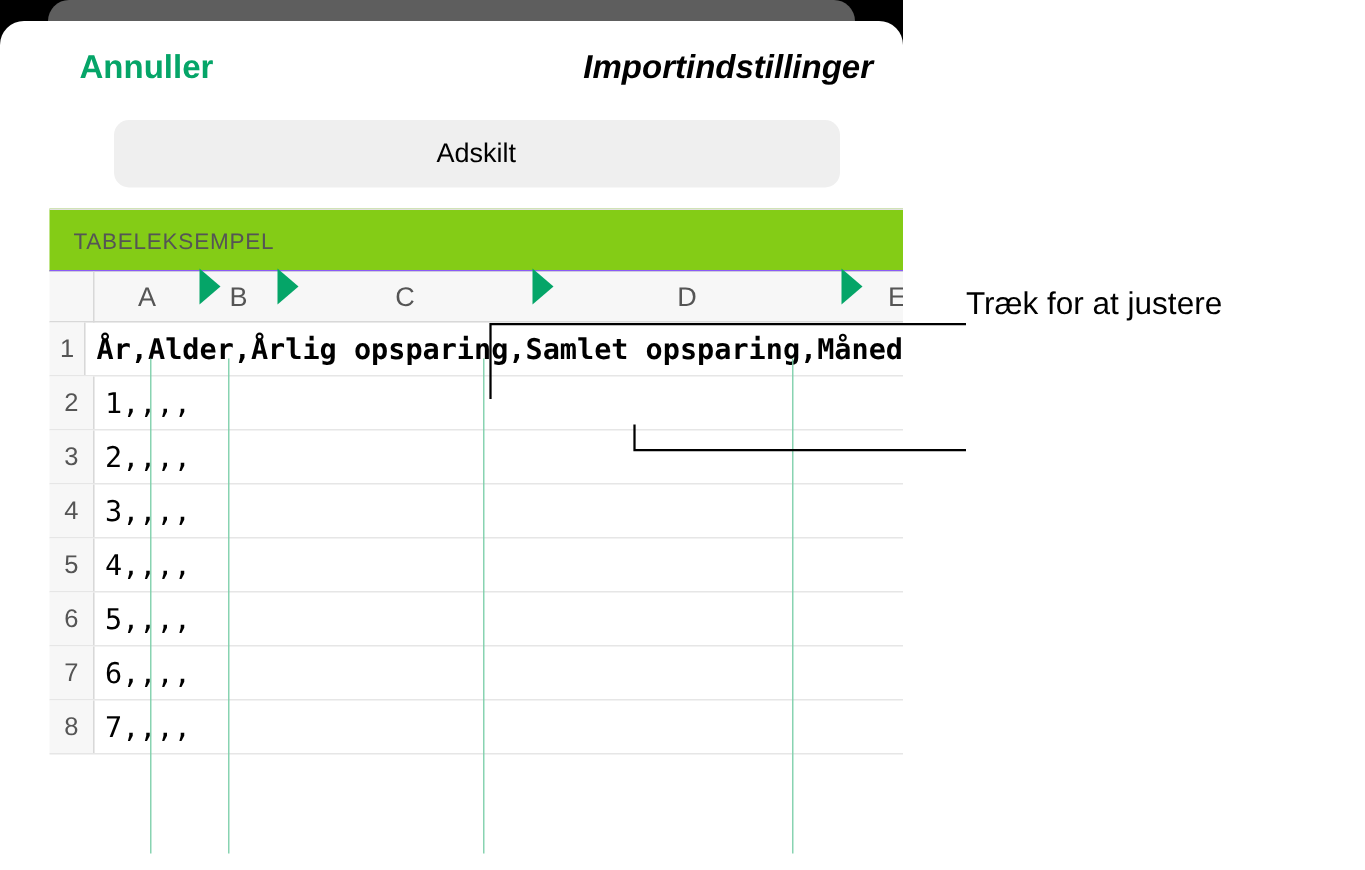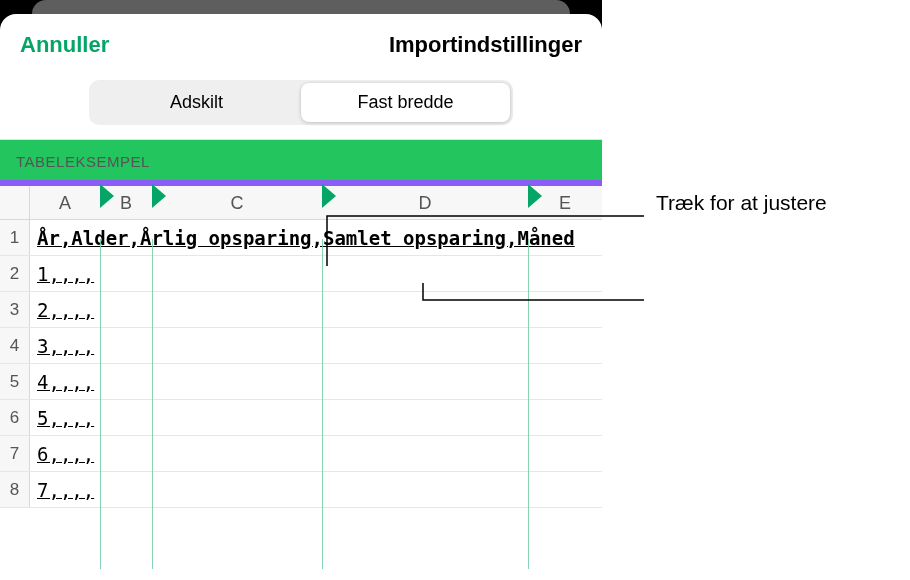--- a/index.html
+++ b/index.html
@@ -13,71 +13,73 @@
   }
   .sheet-wrap {
     position: absolute;
     left: 0;
     top: 14px;
     width: 602px;
     height: 566px;
     background: #fff;
     border-radius: 16px 16px 0 0;
     overflow: hidden;
+    padding-left: 33px;
   }
   .sheet-shadow {
     position: absolute;
     left: 32px;
     top: 0;
     width: 538px;
     height: 14px;
     background: #5e5e5e;
     border-radius: 14px 14px 0 0;
   }
   .nav {
     display: flex;
     justify-content: space-between;
     align-items: center;
     padding: 18px 20px 16px 20px;
   }
   .nav .title {
     font-size: 22px;
     font-weight: 700;
     color: #000;
+    font-style: italic;
   }
   .nav .link {
     font-size: 22px;
     font-weight: 600;
     color: #05a568;
   }
   .seg {
-    width: 424px;
+    width: 484px;
     margin: 6px auto 14px auto;
     background: #efefef;
     border-radius: 10px;
     padding: 3px;
     display: flex;
   }
   .seg-item {
     flex: 1;
     text-align: center;
     font-size: 18px;
     padding: 9px 0;
     border-radius: 8px;
     color: #000;
   }
   .seg-item.active {
     background: #fff;
     box-shadow: 0 1px 4px rgba(0,0,0,0.18), 0 0 0 0.5px rgba(0,0,0,0.04);
     font-weight: 500;
   }
   .section-label-bar {
-    background: #22c55e;
+    background: #84cc16;
     border-top: 1px solid #e1e1e1;
-    border-bottom: 6px solid #8b5cf6;
+    border-bottom: 1px solid #8b5cf6;
     padding: 13px 16px 10px 16px;
   }
   .section-label {
     font-size: 15px;
     letter-spacing: 0.5px;
     color: #555;
   }
   .headers {
     position: relative;
     height: 34px;
@@ -135,35 +137,34 @@
     align-items: center;
     justify-content: center;
     background: #f7f7f7;
   }
   .cell-text {
     padding-left: 7px;
     font-family: "Menlo", "Consolas", monospace;
     font-size: 19px;
     color: #000;
     white-space: nowrap;
-    text-decoration: underline;
   }
   .row:first-child .cell-text { font-weight: 700; }
 
   .callouts {
     position: absolute;
     left: 602px;
     top: 0;
     width: 308px;
     height: 580px;
     background: #fff;
   }
   .callout {
     position: absolute;
-    left: 54px;
+    left: 42px;
     font-size: 21px;
     line-height: 1.25;
     color: #000;
   }
   .lead {
     stroke: #000;
     stroke-width: 1.5;
     fill: none;
   }
 </style>
@@ -174,21 +175,20 @@
 
 <div class="sheet-wrap">
 
   <div class="nav">
     <span class="link">Annuller</span>
     <span class="title">Importindstillinger</span>
   </div>
 
   <div class="seg">
     <div class="seg-item">Adskilt</div>
-    <div class="seg-item active">Fast bredde</div>
   </div>
 
   <div class="section-label-bar">
     <div class="section-label">TABELEKSEMPEL</div>
   </div>
 
   <div class="headers">
     <div class="rownum-corner"></div>
     <div class="col-head" style="left:30px;width:70px">A</div>
     <div class="col-head" style="left:100px;width:52px">B</div>

